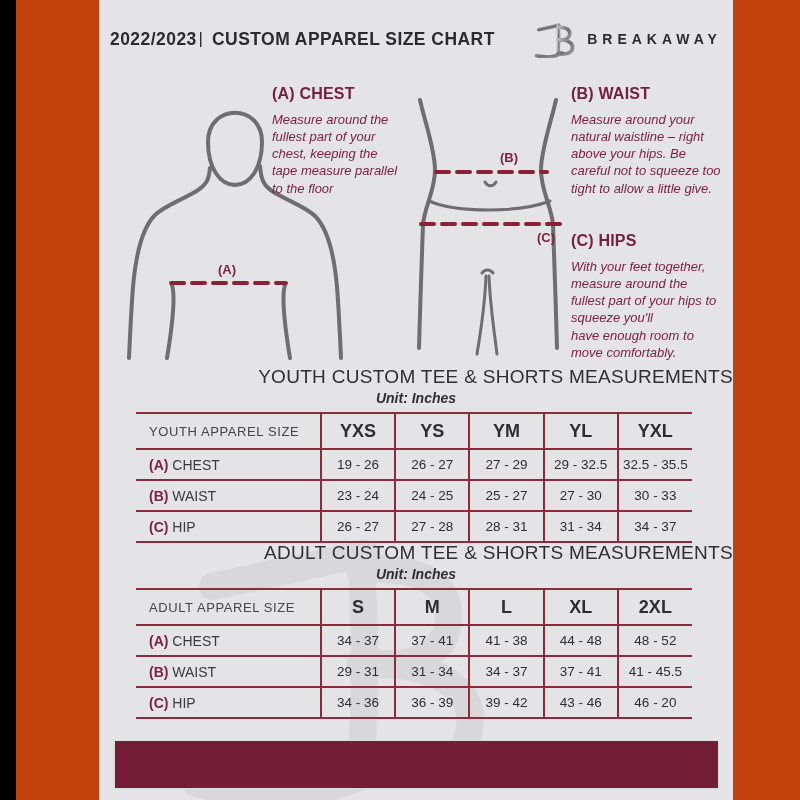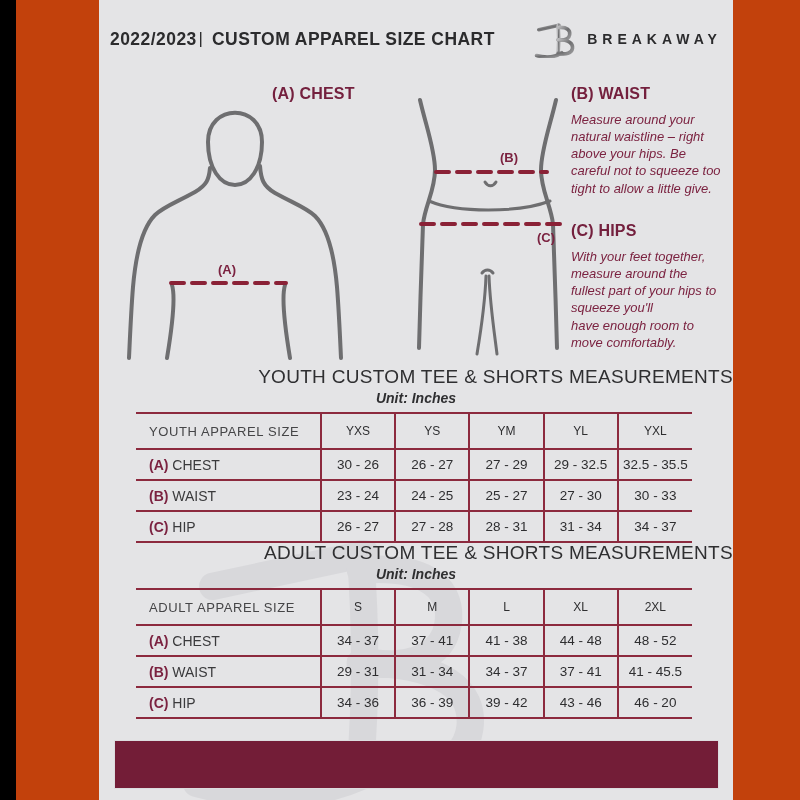--- a/index.html
+++ b/index.html
@@ -31,21 +31,21 @@
   .table-block { position:absolute; left:0; width:634px; z-index:1; }
   .tbl-title { text-align:right; font-size:19px; font-weight:normal; color:#2f2f31; letter-spacing:.3px; }
   .tbl-unit { text-align:center; font-size:14px; font-style:italic; color:#2f2f31; margin-top:2px;font-weight:bold; }
   table { border-collapse:collapse; width:556px; margin:6px auto 0 37px; table-layout:fixed; }
   col.c-first { width:185px; }
   th, td { border-top:2px solid #8c2a3e; border-bottom:2px solid #8c2a3e; background:transparent; }
   th:not(:first-child), td:not(:first-child) { border-left:2px solid #8c2a3e; }
   thead th { height:36px; }
   tbody th, tbody td { height:31px; }
   .cell-first { text-align:left; padding-left:13px; font-weight:normal; font-size:13px; letter-spacing:.6px; color:#454547; }
-  .size-h { text-align:center; font-size:12px; font-weight:normal; color:#2e2e30; }
+  .size-h { text-align:center; font-size:18px; font-weight:bold; color:#2e2e30; }
   .row-label { text-align:left; padding-left:13px; font-size:14px; font-weight:normal; color:#3a3a3c; }
   .row-label .pfx { color:#7b2240; font-weight:bold; }
   .val { text-align:center; font-size:13.5px; color:#2e2e30; }
 
   .youth-block { top:366px; }
   .adult-block { top:542px; }
 
   
   .watermark { position:absolute; left:70px; top:515px; width:350px; height:285px; z-index:0; opacity:1; }
 
@@ -102,20 +102,21 @@
         <path d="M 91,86 C 90,97 88,103 76,110 C 58,120 44,125 36,133 C 24,145 17,170 14,205 C 12,230 11,255 10,276"></path>
         <path d="M 141,84 C 142,97 144,104 156,111 C 174,121 188,126 196,134 C 208,146 215,170 218,205 C 220,230 221,255 222,276"></path>
         <path d="M 53,203 C 57,216 53,246 48,276"></path>
         <path d="M 166,203 C 162,216 166,246 171,276"></path>
         <path class="dash" d="M 52,201 L 167,201"></path>
         <text x="108" y="192" text-anchor="middle">(A)</text>
       </svg>
 
       <div class="instr" style="left:173px; top:5px; width:134px;">
         <h3>(A) CHEST</h3>
+        <p>Measure around the fullest part of your chest, keeping the tape measure parallel to the floor</p>
       </div>
 
       <svg class="fig" style="left:310px; top:14px;" width="158" height="262" viewBox="0 0 158 262">
         <path d="M 11,6 C 17,32 26,56 26,76 C 26,96 16,112 14,130 C 13,158 11,215 10,254"></path>
         <path d="M 147,6 C 141,32 132,56 132,76 C 132,96 142,112 144,130 C 145,158 147,215 148,254"></path>
         <path class="thin" d="M 76,88 C 79,93 84,93 87,88"></path>
         <path class="thin" d="M 20,107 C 48,119 110,119 141,107"></path>
         <path class="thin" d="M 73,179 C 76,175 81,175 84,179"></path>
         <path class="thin" d="M 77,182 C 76,210 72,236 68,260"></path>
         <path class="thin" d="M 80,182 C 81,210 85,236 88,260"></path>
@@ -123,21 +124,21 @@
         <path class="dash" d="M 12,130 L 154,130"></path>
         <text x="100" y="68" text-anchor="middle">(B)</text>
         <text x="137" y="148" text-anchor="middle">(C)</text>
       </svg>
 
       <div class="instr" style="left:472px; top:5px; width:152px;">
         <h3>(B) WAIST</h3>
         <p>Measure around your natural waistline – right above your hips. Be careful not to squeeze too tight to allow a little give.</p>
       </div>
 
-      <div class="instr" style="left:472px; top:142px; width:152px;">
+      <div class="instr" style="left:472px; top:152px; width:152px;">
         <h3>(C) HIPS</h3>
         <p>With your feet together, measure around the fullest part of your hips to squeeze you'll
 have enough room to move comfortably.</p>
       </div>
     </div>
 
     <div class="table-block youth-block">
       <div class="tbl-title">YOUTH CUSTOM TEE &amp; SHORTS MEASUREMENTS</div>
       <div class="tbl-unit">Unit: Inches</div>
       <table>
@@ -155,21 +156,21 @@
             <th class="size-h">YXS</th>
             <th class="size-h">YS</th>
             <th class="size-h">YM</th>
             <th class="size-h">YL</th>
             <th class="size-h">YXL</th>
           </tr>
         </thead>
         <tbody>
           <tr>
             <th class="row-label"><span class="pfx">(A)</span><span> CHEST</span></th>
-            <td class="val">30 - 26</td>
+            <td class="val">19 - 26</td>
             <td class="val">26 - 27</td>
             <td class="val">27 - 29</td>
             <td class="val">29 - 32.5</td>
             <td class="val">32.5 - 35.5</td>
           </tr>
           <tr>
             <th class="row-label"><span class="pfx">(B)</span><span> WAIST</span></th>
             <td class="val">23 - 24</td>
             <td class="val">24 - 25</td>
             <td class="val">25 - 27</td>

